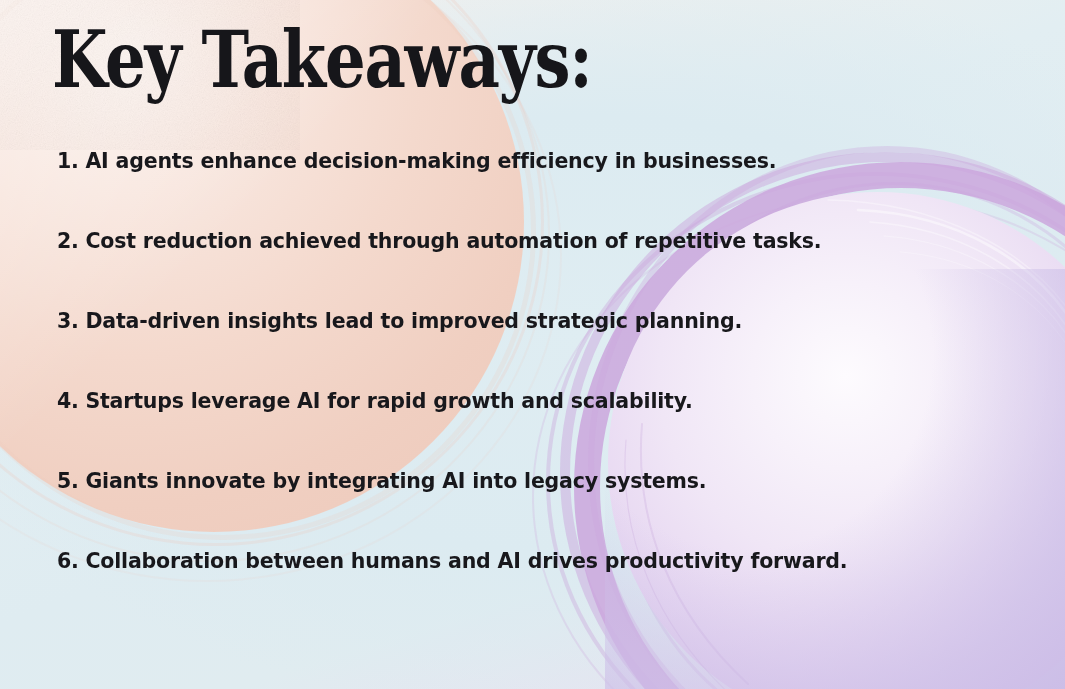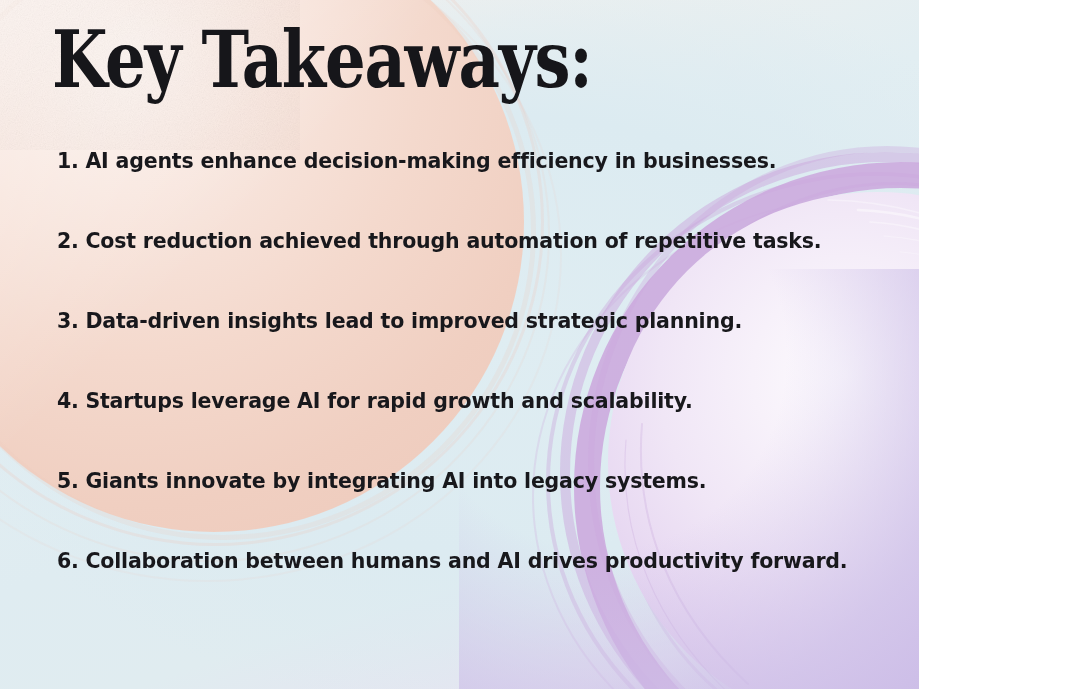--- a/index.html
+++ b/index.html
@@ -4,21 +4,21 @@
 <title>Key Takeaways</title>
 <style>
   html, body {
     margin: 0;
     padding: 0;
     background: #ffffff;
   }
 
   #slide {
     position: relative;
-    width: 919px;
+    width: 1065px;
     height: 689px;
     overflow: hidden;
     background: #d946ef;
     font-family: "Liberation Sans", sans-serif;
   }
 
   
   .bg-base {
     position: absolute;
     inset: 0;

